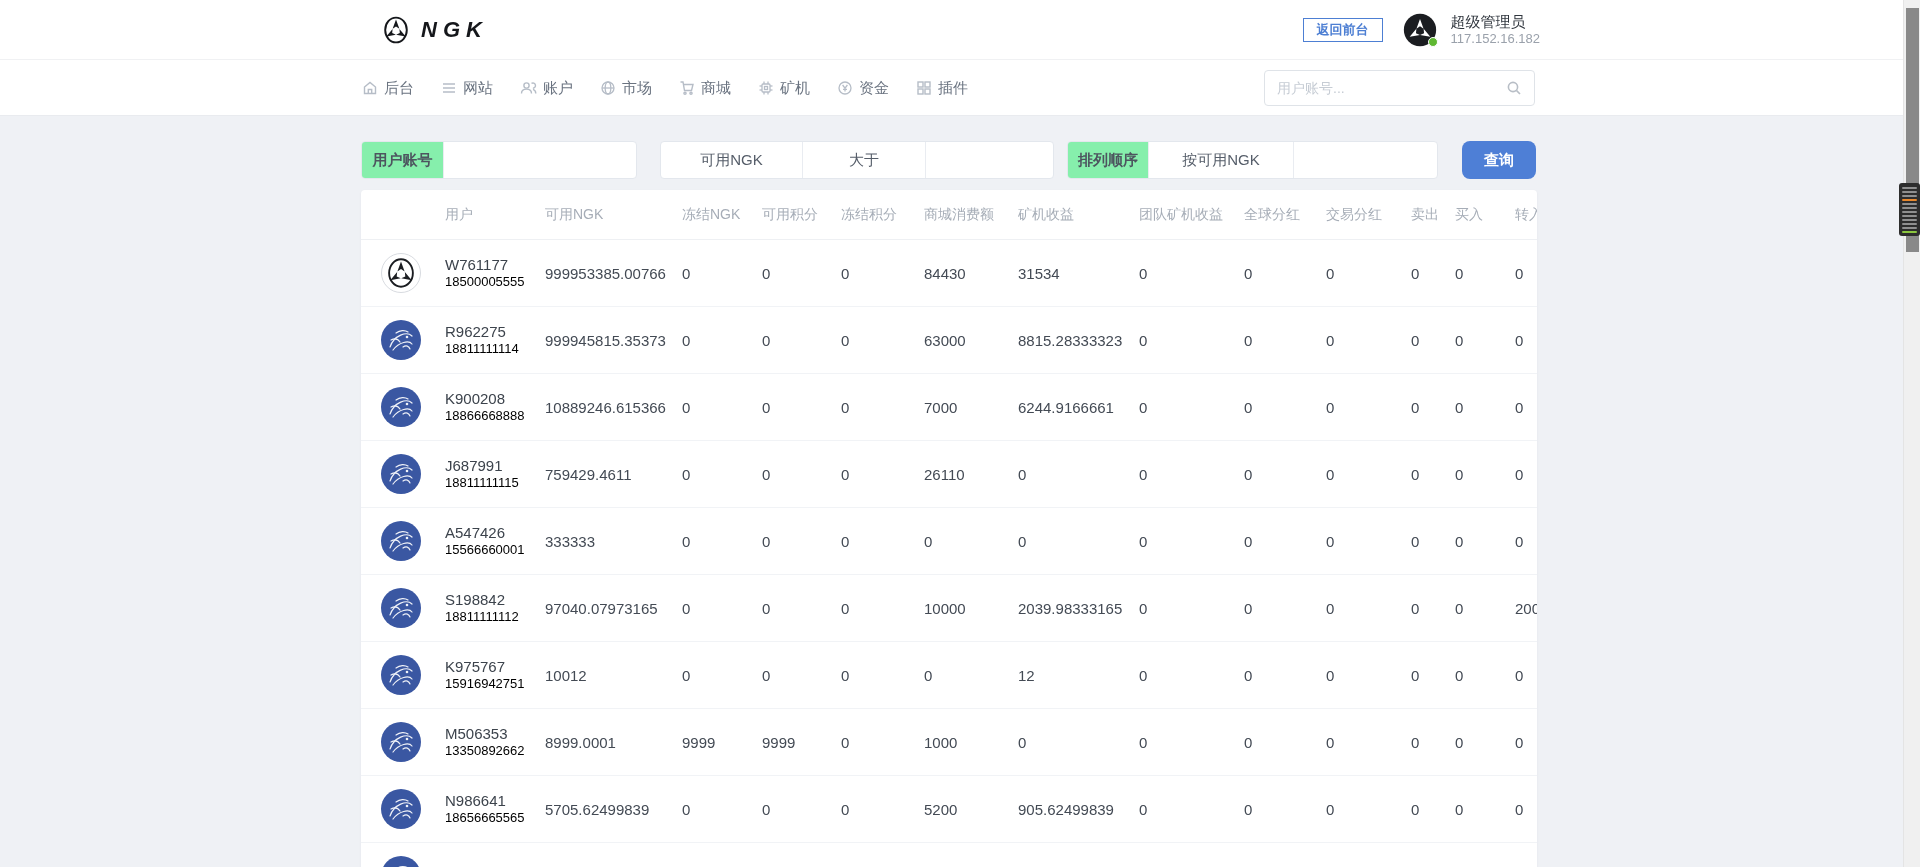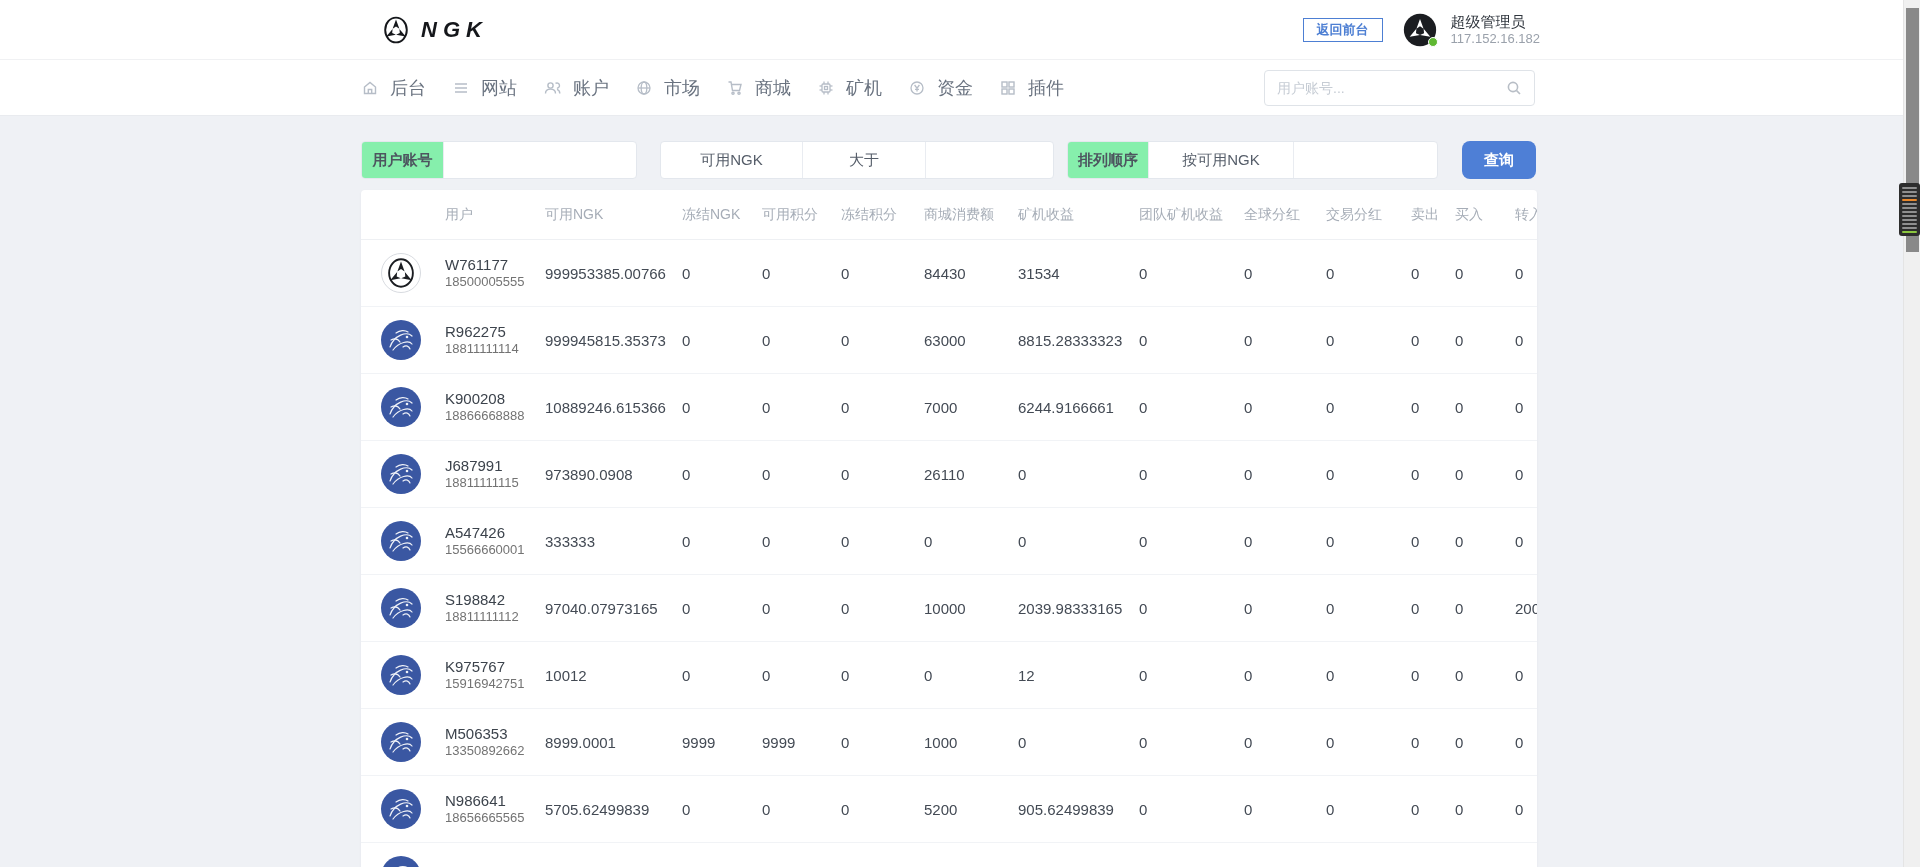--- a/index.html
+++ b/index.html
@@ -17,21 +17,21 @@
   .admin { display:flex; align-items:center; gap:14px; }
   .admin-avatar { position:relative; width:34px; height:34px; }
   .admin-avatar .dot { position:absolute; right:-1px; bottom:0; width:10px; height:10px; border-radius:50%; background:#5fb832; border:1.5px solid #fff; }
   .admin-meta { line-height:1.25; }
   .admin-name { font-size:15px; color:#30363e; }
   .admin-ip { font-size:13px; color:#9aa1ab; }
 
   
   .navbar { position:absolute; left:0; top:60px; width:1920px; height:56px; background:#fff; border-bottom:1px solid #e9ebef; z-index:4; }
   .nav-items { position:absolute; left:362px; top:0; height:56px; display:flex; align-items:center; gap:27px; }
-  .nav-item { display:flex; align-items:center; gap:12px; font-size:18px; color:#6a7380; cursor:pointer;text-align:right; }
+  .nav-item { display:flex; align-items:center; gap:6px; font-size:15px; color:#6a7380; cursor:pointer;text-align:right; }
   .nav-item .nicon { display:flex; align-items:center; color:#b6bdc7; }
   .nav-search { position:absolute; right:385px; top:10px; width:271px; height:36px; background:#fff; border:1px solid #dfe3e8; border-radius:4px; display:flex; align-items:center; padding:10px 12px; }
   .nav-search input { flex:1; border:none; outline:none; font-size:14px; color:#454c55; background:transparent; font-family:inherit; }
   .nav-search input::placeholder { color:#c6ccd4; }
   .nav-search .sicon { color:#b8bec6; display:flex; }
 
   
   .filters { position:absolute; left:0; top:141px; width:1920px; height:38px; }
   .fgroup { position:absolute; top:0; height:38px; display:flex; background:#fff; border:1px solid #e3e7ed; border-radius:4px; overflow:hidden; }
   .fcell { display:flex; align-items:center; justify-content:center; font-size:15px; color:#555d69; border-right:1px solid #e9ecf1; height:100%; }
@@ -56,21 +56,21 @@
   .card { position:absolute; left:361px; top:190px; width:1176px; height:700px; background:#fff; border-radius:4px; box-shadow:0 1px 3px rgba(20,30,60,.05); overflow:hidden; }
   .grid { display:grid; grid-template-columns:64px 100px 137px 80px 79px 83px 94px 121px 105px 82px 85px 44px 60px 40px; padding-left:20px; align-items:center; }
   .thead { height:50px; border-bottom:1px solid #eef0f3; }
   .thead .hcell { font-size:14px; color:#a6adb7; white-space:nowrap; }
   .trow { height:67px; border-bottom:1px solid #f1f3f6; }
   .vcell { font-size:15px; color:#434a54; white-space:nowrap; }
   .avatar { width:40px; height:40px; border-radius:50%; display:flex; align-items:center; justify-content:center; overflow:hidden; }
   .avatar.beast { background:#3a57a2; }
   .avatar.logo { background:#fff; border:1px solid #d8dbe0; }
   .uname { font-size:15px; color:#3c434c; line-height:1.3; }
-  .uphone { font-size:13px; color:#737373; line-height:1.3; }
+  .uphone { font-size:13px; color:#000000; line-height:1.3; }
 
   
   .scrollbar-track { position:absolute; right:0; top:0; width:17px; height:867px; background:#f0f0f0; border-left:1px solid #e4e4e4; z-index:20; }
   .scrollbar-thumb { position:absolute; left:2px; top:8px; width:13px; height:244px; background:#898989; }
   .scroll-map { position:absolute; left:1899px; top:183px; width:21px; height:53px; background:#2d2d2d; border-radius:3px; z-index:30; padding:4px 3px 3px 3px; display:flex; flex-direction:column; justify-content:space-between; }
   .scroll-map .tick { height:2px; width:100%; background:#8f8f8f; border-radius:1px; }
   .scroll-map .tick.orange { background:#e8882d; }
   .scroll-map .tick.green { background:#8bc63f; }
 </style>
 </head>
@@ -359,21 +359,21 @@
                 <path d="M22 27 C25 25 28 26 29 29"></path>
                 <circle cx="26" cy="17" r="1.3" fill="#ffffff" stroke="none"></circle>
               </g>
             </svg>
           </span>
         </div>
         <div>
           <div class="uname">J687991</div>
           <div class="uphone">18811111115</div>
         </div>
-        <div class="vcell">973890.0908</div>
+        <div class="vcell">759429.4611</div>
         <div class="vcell">0</div>
         <div class="vcell">0</div>
         <div class="vcell">0</div>
         <div class="vcell">26110</div>
         <div class="vcell">0</div>
         <div class="vcell">0</div>
         <div class="vcell">0</div>
         <div class="vcell">0</div>
         <div class="vcell">0</div>
         <div class="vcell">0</div>

